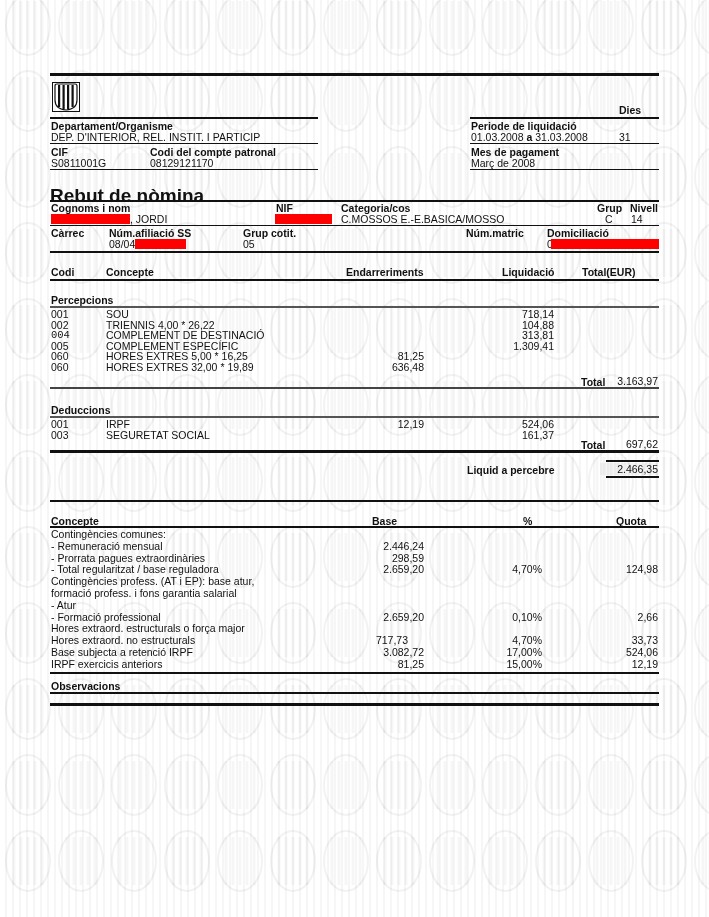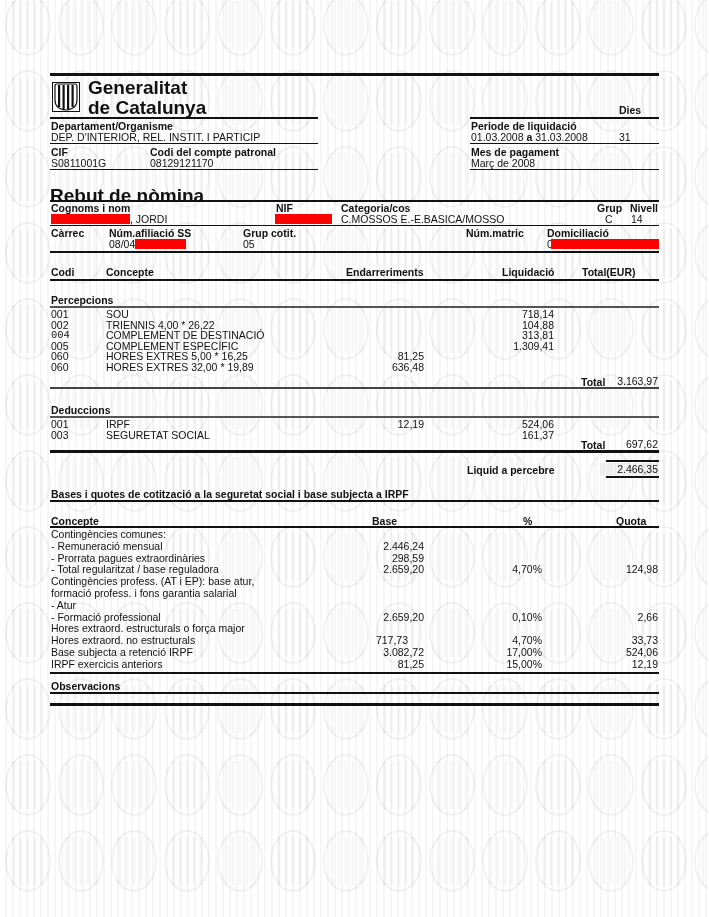--- a/index.html
+++ b/index.html
@@ -1388,24 +1388,20 @@
   <div class="logo-box">
     <svg width="28" height="30" viewBox="0 0 28 30">
       <rect x="0.5" y="0.5" width="27" height="29" fill="none" stroke="#111" stroke-width="1"></rect>
       <path d="M3 4 Q3 2 5 2 L23 2 Q25 2 25 4 L25 18 Q25 27 14 28 Q3 27 3 18 Z" fill="#fff" stroke="#111" stroke-width="1.2"></path>
       <rect x="6" y="3" width="2.2" height="22" fill="#111"></rect>
       <rect x="10.5" y="3" width="2.2" height="24" fill="#111"></rect>
       <rect x="15" y="3" width="2.2" height="24" fill="#111"></rect>
       <rect x="19.5" y="3" width="2.2" height="22" fill="#111"></rect>
     </svg>
   </div>
-  <div class="logo-text">
-    <div>Generalitat</div>
-    <div>de Catalunya</div>
-  </div>
 
   <div class="hline med" style="left:50px; top:117px; width:268px;"></div>
   <div class="abs lbl" style="left:51px; top:120px;">Departament/Organisme</div>
   <div class="abs" style="left:51px; top:131px;">DEP. D'INTERIOR, REL. INSTIT. I PARTICIP</div>
   <div class="hline thin" style="left:50px; top:143px; width:268px;"></div>
   <div class="abs lbl" style="left:51px; top:146px;">CIF</div>
   <div class="abs" style="left:51px; top:157px;">S0811001G</div>
   <div class="abs lbl" style="left:150px; top:146px;">Codi del compte patronal</div>
   <div class="abs" style="left:150px; top:157px;">08129121170</div>
   <div class="hline thin" style="left:50px; top:169px; width:268px;"></div>
@@ -1526,21 +1522,20 @@
     </div>
   <div class="abs lbl" style="left:581px; top:439px;">Total</div>
   <div class="abs r" style="left:600px; width:58px; top:438px;">697,62</div>
   <div class="hline thick" style="left:50px; top:450px; width:609px;"></div>
 
   <div class="abs lbl" style="left:467px; top:464px;">Liquid a percebre</div>
   <div class="hline med" style="left:606px; top:460px; width:53px;"></div>
   <div class="abs r" style="left:600px; width:58px; top:463px; background:rgba(0,0,0,0.04);">2.466,35</div>
   <div class="hline med" style="left:606px; top:476px; width:53px;"></div>
 
-  <div class="abs lbl" style="left:51px; top:488px;">Bases i quotes de cotització a la seguretat social i base subjecta a IRPF</div>
   <div class="hline med" style="left:50px; top:500px; width:609px;"></div>
 
   <div class="abs lbl" style="left:51px; top:515px;">Concepte</div>
   <div class="abs lbl" style="left:372px; top:515px;">Base</div>
   <div class="abs lbl" style="left:523px; top:515px;">%</div>
   <div class="abs lbl" style="left:616px; top:515px;">Quota</div>
   <div class="hline thin" style="left:50px; top:526px; width:609px; height:1.5px;"></div>
   <div id="bases-rows">
       <div>
         <div class="abs " style="left:51px; top:528px;">Contingències comunes:</div>

